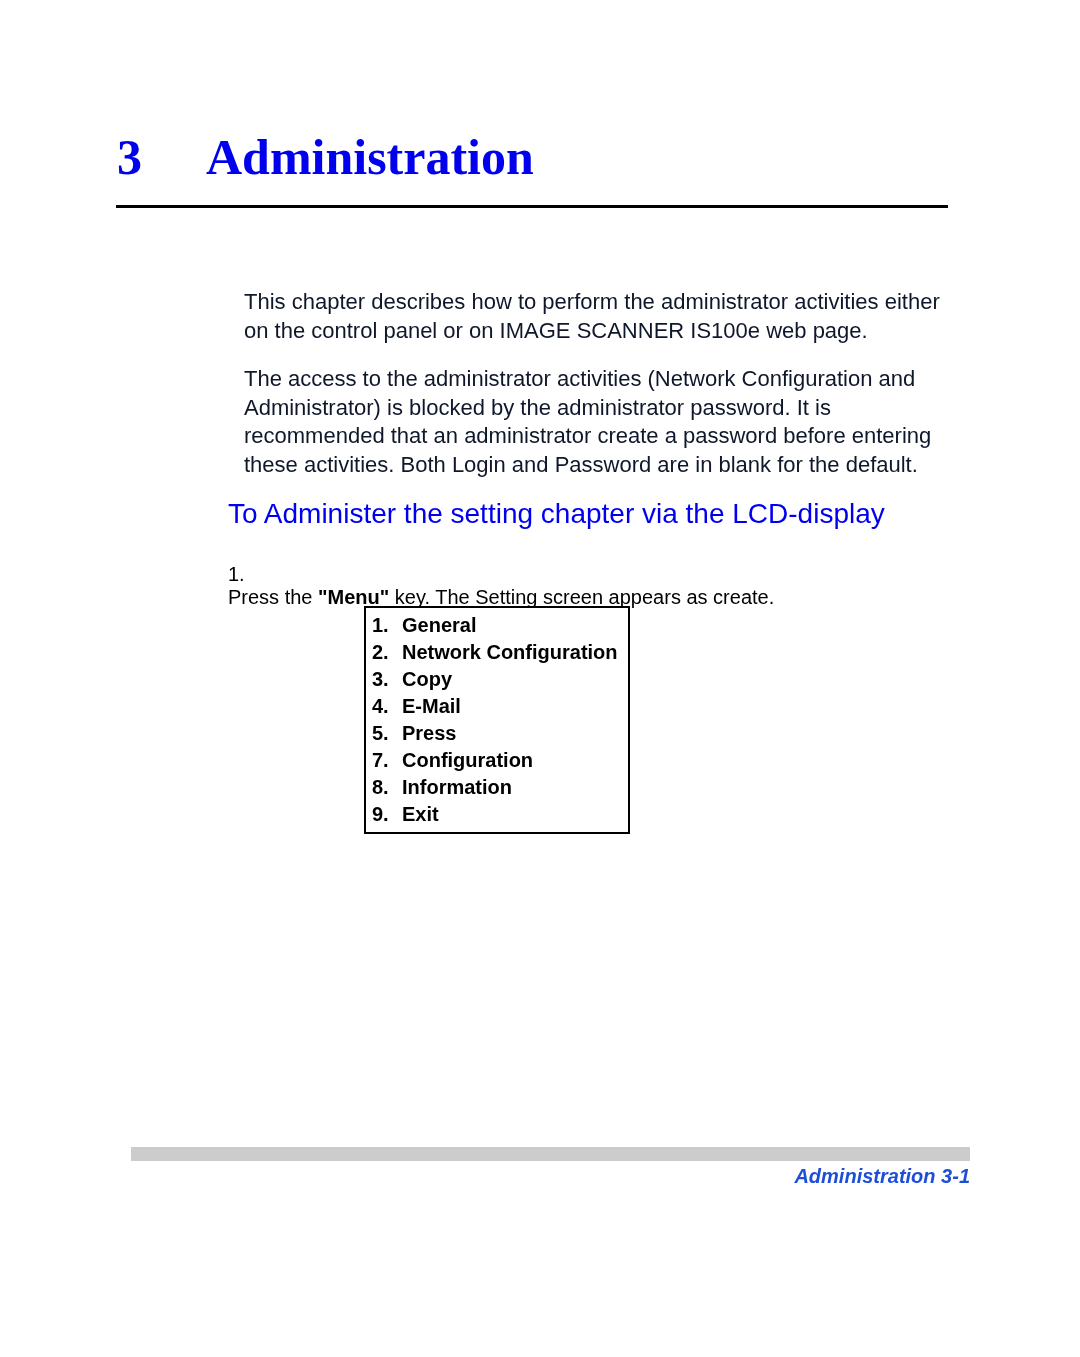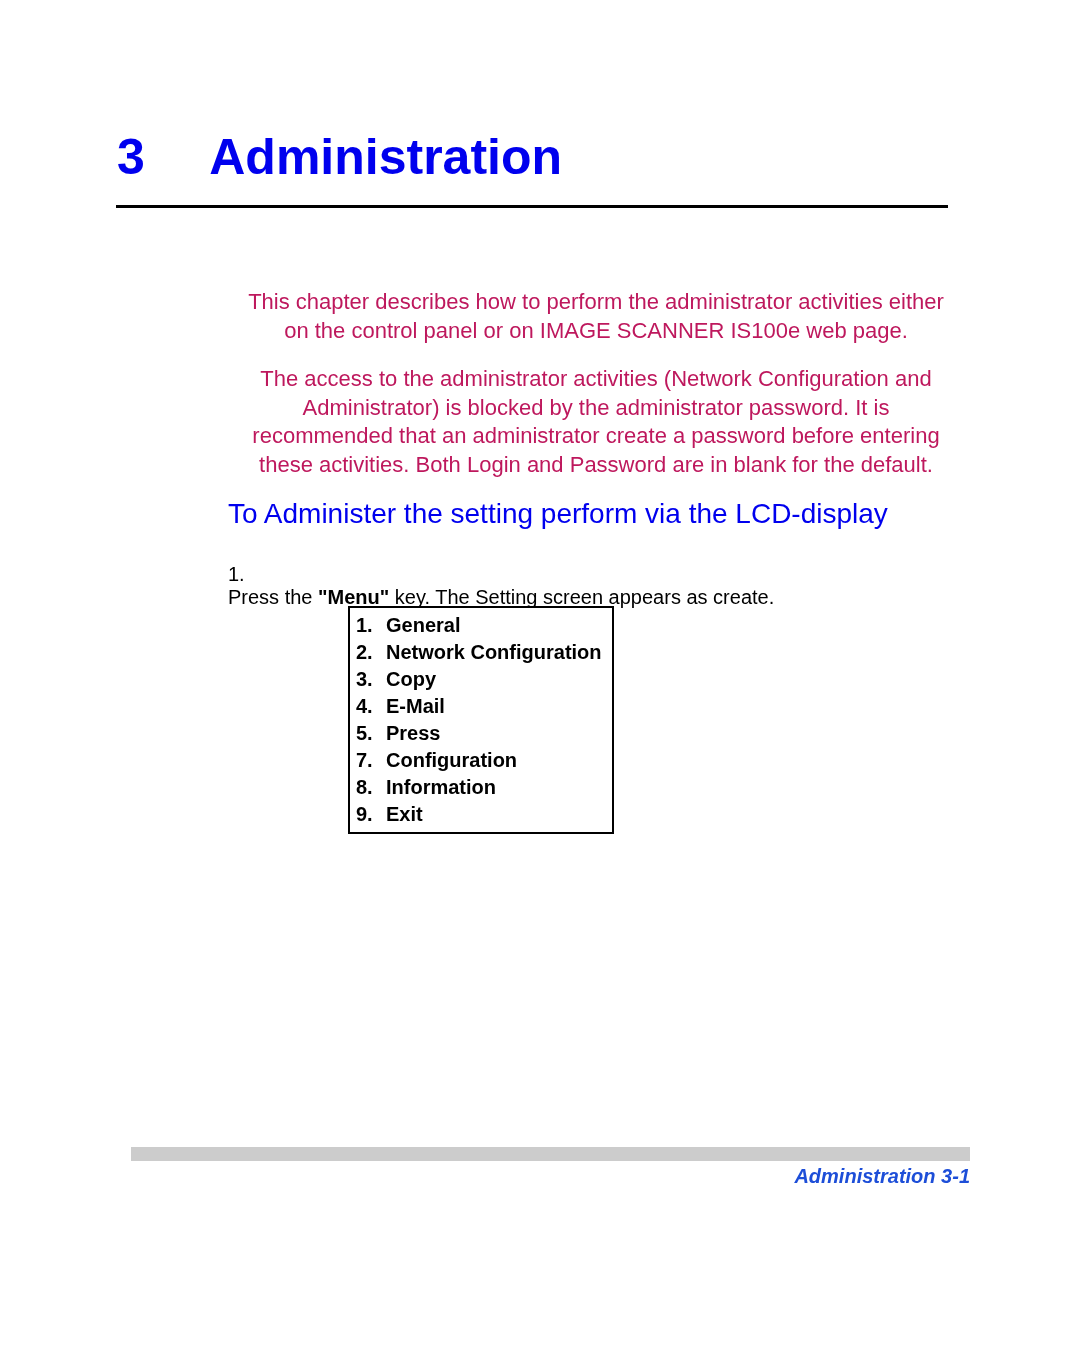--- a/index.html
+++ b/index.html
@@ -12,20 +12,21 @@
       height: 1357px;
       background: #ffffff;
       font-family: Arial, Helvetica, sans-serif;
       position: relative;
     }
     .chapter-heading {
       position: absolute;
       top: 128px;
       left: 117px;
       right: 120px;
+      font-family: Liberation Serif, serif;
     }
     .chapter-number {
       font-size: 50px;
       font-weight: bold;
       color: #0000ee;
       display: inline-block;
       margin-right: 60px;
     }
     .chapter-title {
       font-size: 50px;
@@ -40,22 +41,21 @@
       right: 132px;
       height: 3px;
       background: #000000;
     }
     .intro-para {
       position: absolute;
       left: 244px;
       right: 132px;
       font-size: 22px;
       line-height: 1.3;
-      color: #be185d;
-      text-align: center;
+      color: #0f172a;
     }
     .p1 {
       top: 288px;
     }
     .p2 {
       top: 365px;
     }
     .section-title {
       position: absolute;
       top: 498px;
@@ -82,21 +82,21 @@
       font-size: 20px;
       width: calc(100% - 52px);
       vertical-align: top;
     }
     .bold {
       font-weight: bold;
     }
     .lcd-box {
       position: absolute;
       top: 606px;
-      left: 348px;
+      left: 364px;
       border: 2px solid #000000;
       padding: 4px 10px 4px 6px;
       font-family: Arial, Helvetica, sans-serif;
     }
     .lcd-item {
       font-size: 20px;
       font-weight: bold;
       line-height: 1.35;
       white-space: nowrap;
     }
@@ -129,21 +129,21 @@
   <span class="chapter-number">3</span>
   <span class="chapter-title">Administration</span>
 </div>
 
 <div class="heading-rule"></div>
 
 <div class="intro-para p1">This chapter describes how to perform the administrator activities either on the control panel or on IMAGE SCANNER IS100e web page.</div>
 
 <div class="intro-para p2">The access to the administrator activities (Network Configuration and Administrator) is blocked by the administrator password. It is recommended that an administrator create a password before entering these activities. Both Login and Password are in blank for the default.</div>
 
-<div class="section-title">To Administer the setting perform via the LCD-display</div>
+<div class="section-title">To Administer the setting chapter via the LCD-display</div>
 
 <div class="step-list">
   <span class="step-number">1.</span>
   <span class="step-text">
     <span>Press the </span><span class="bold">"Menu"</span><span> key. The Setting screen appears as create.</span>
   </span>
 </div>
 
 <div class="lcd-box">
   <div class="lcd-item"><span class="lcd-num">1.</span><span>General</span></div>

